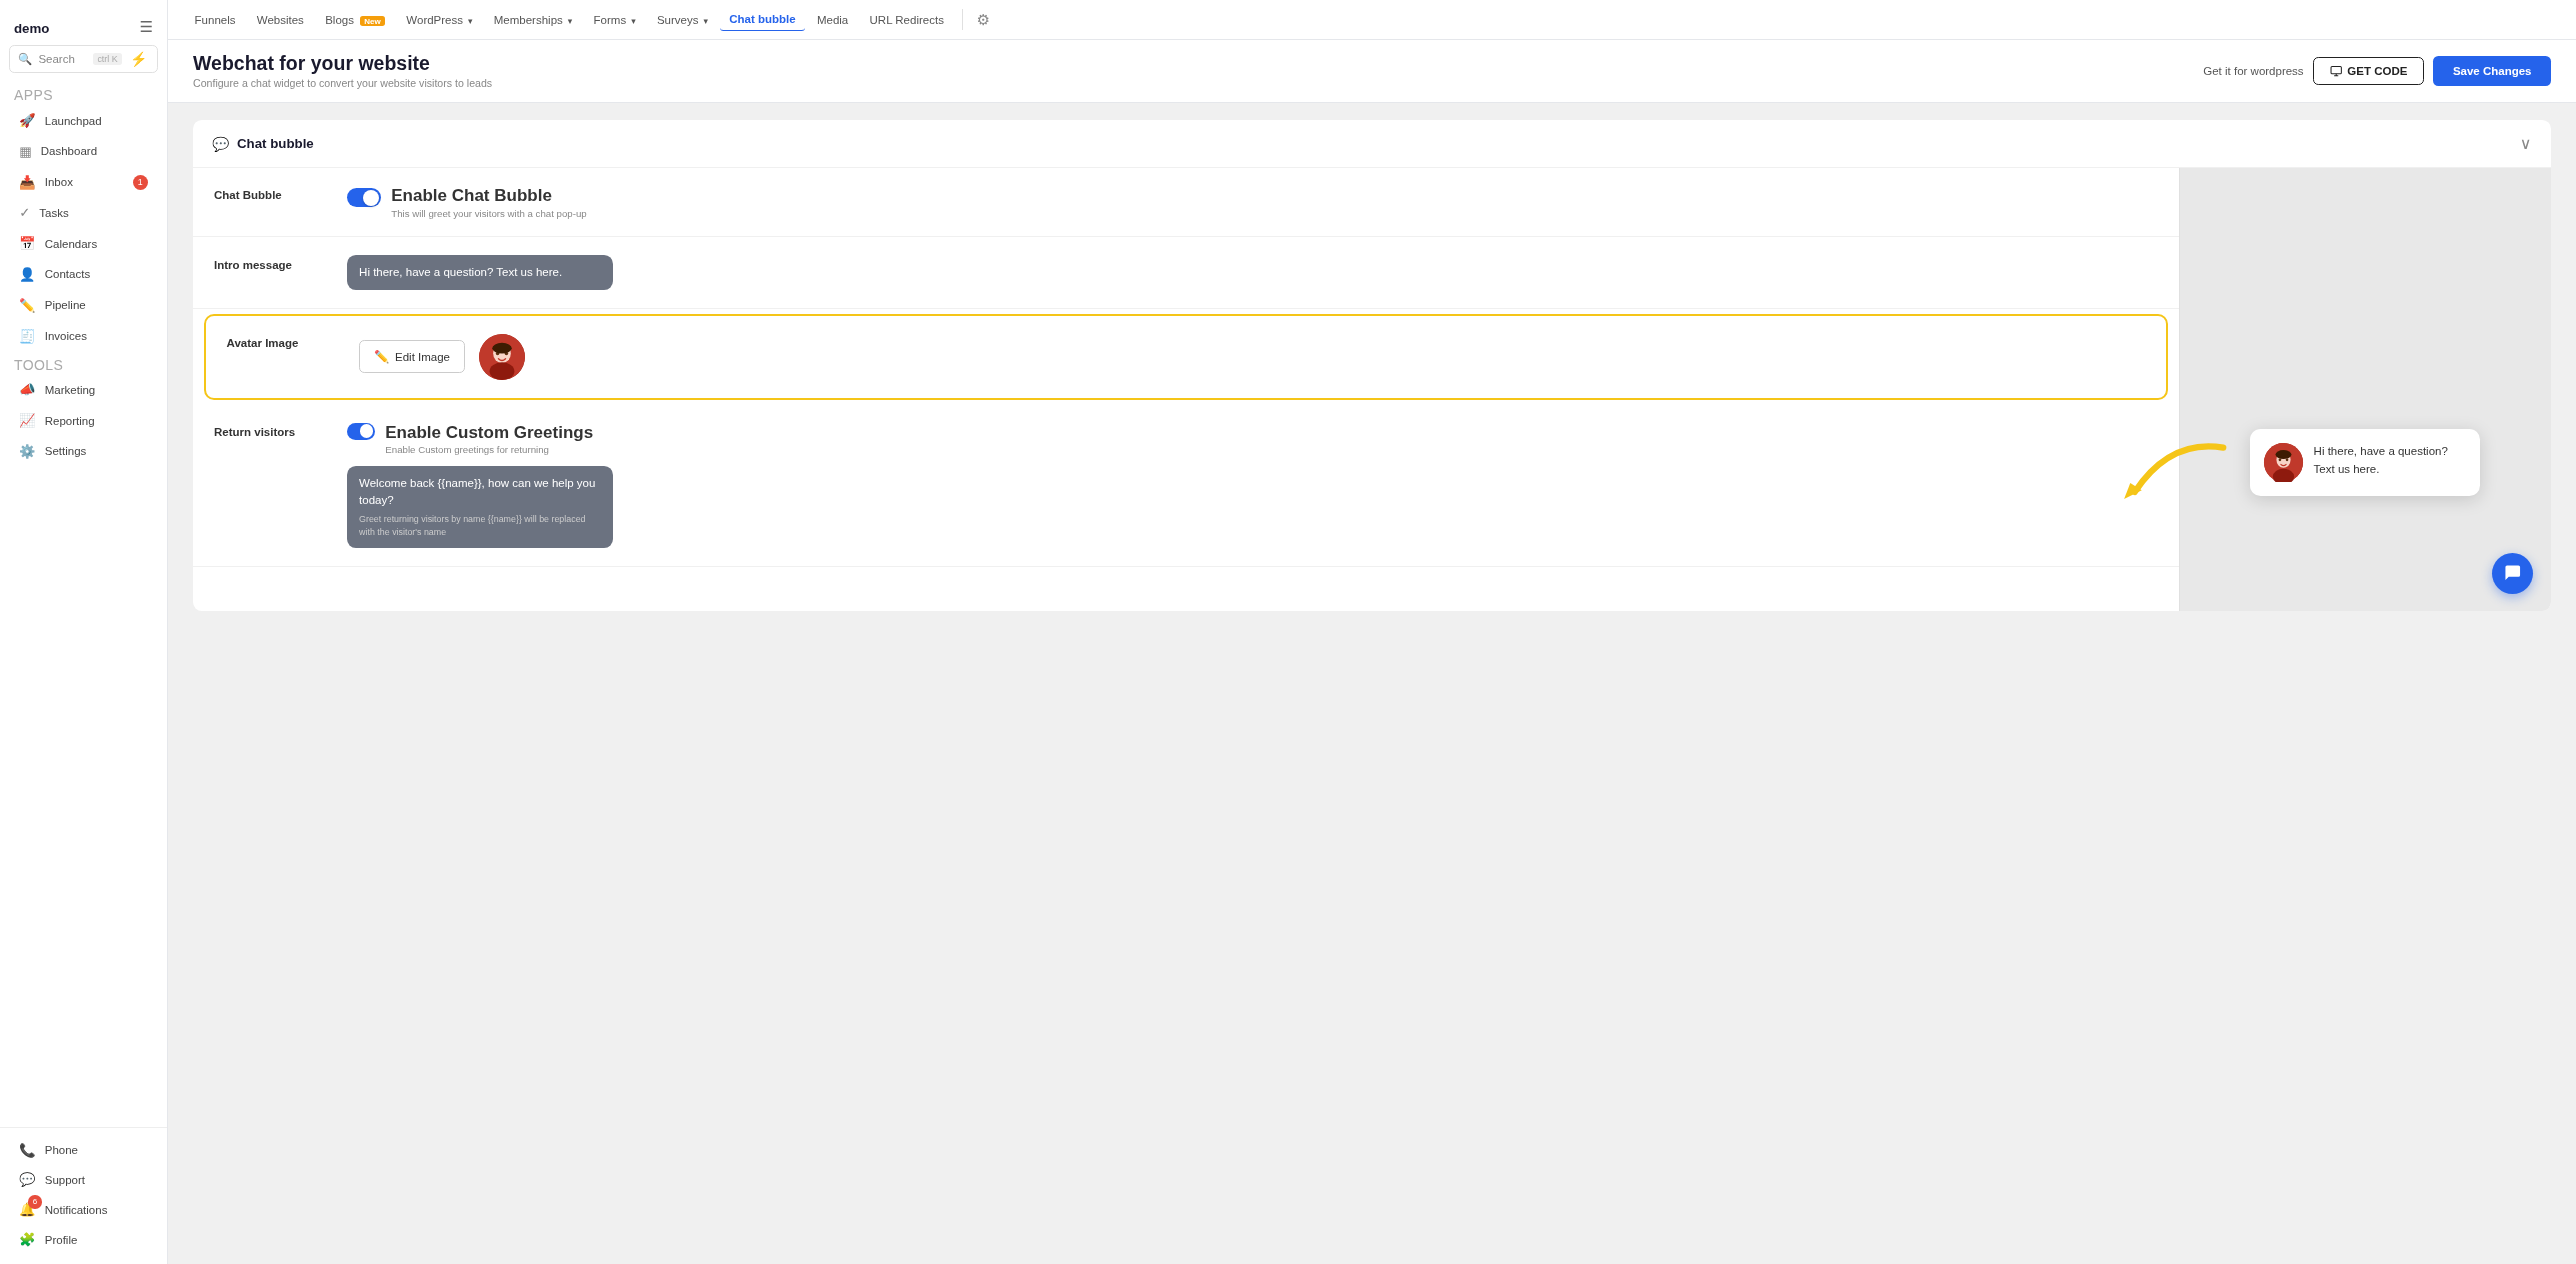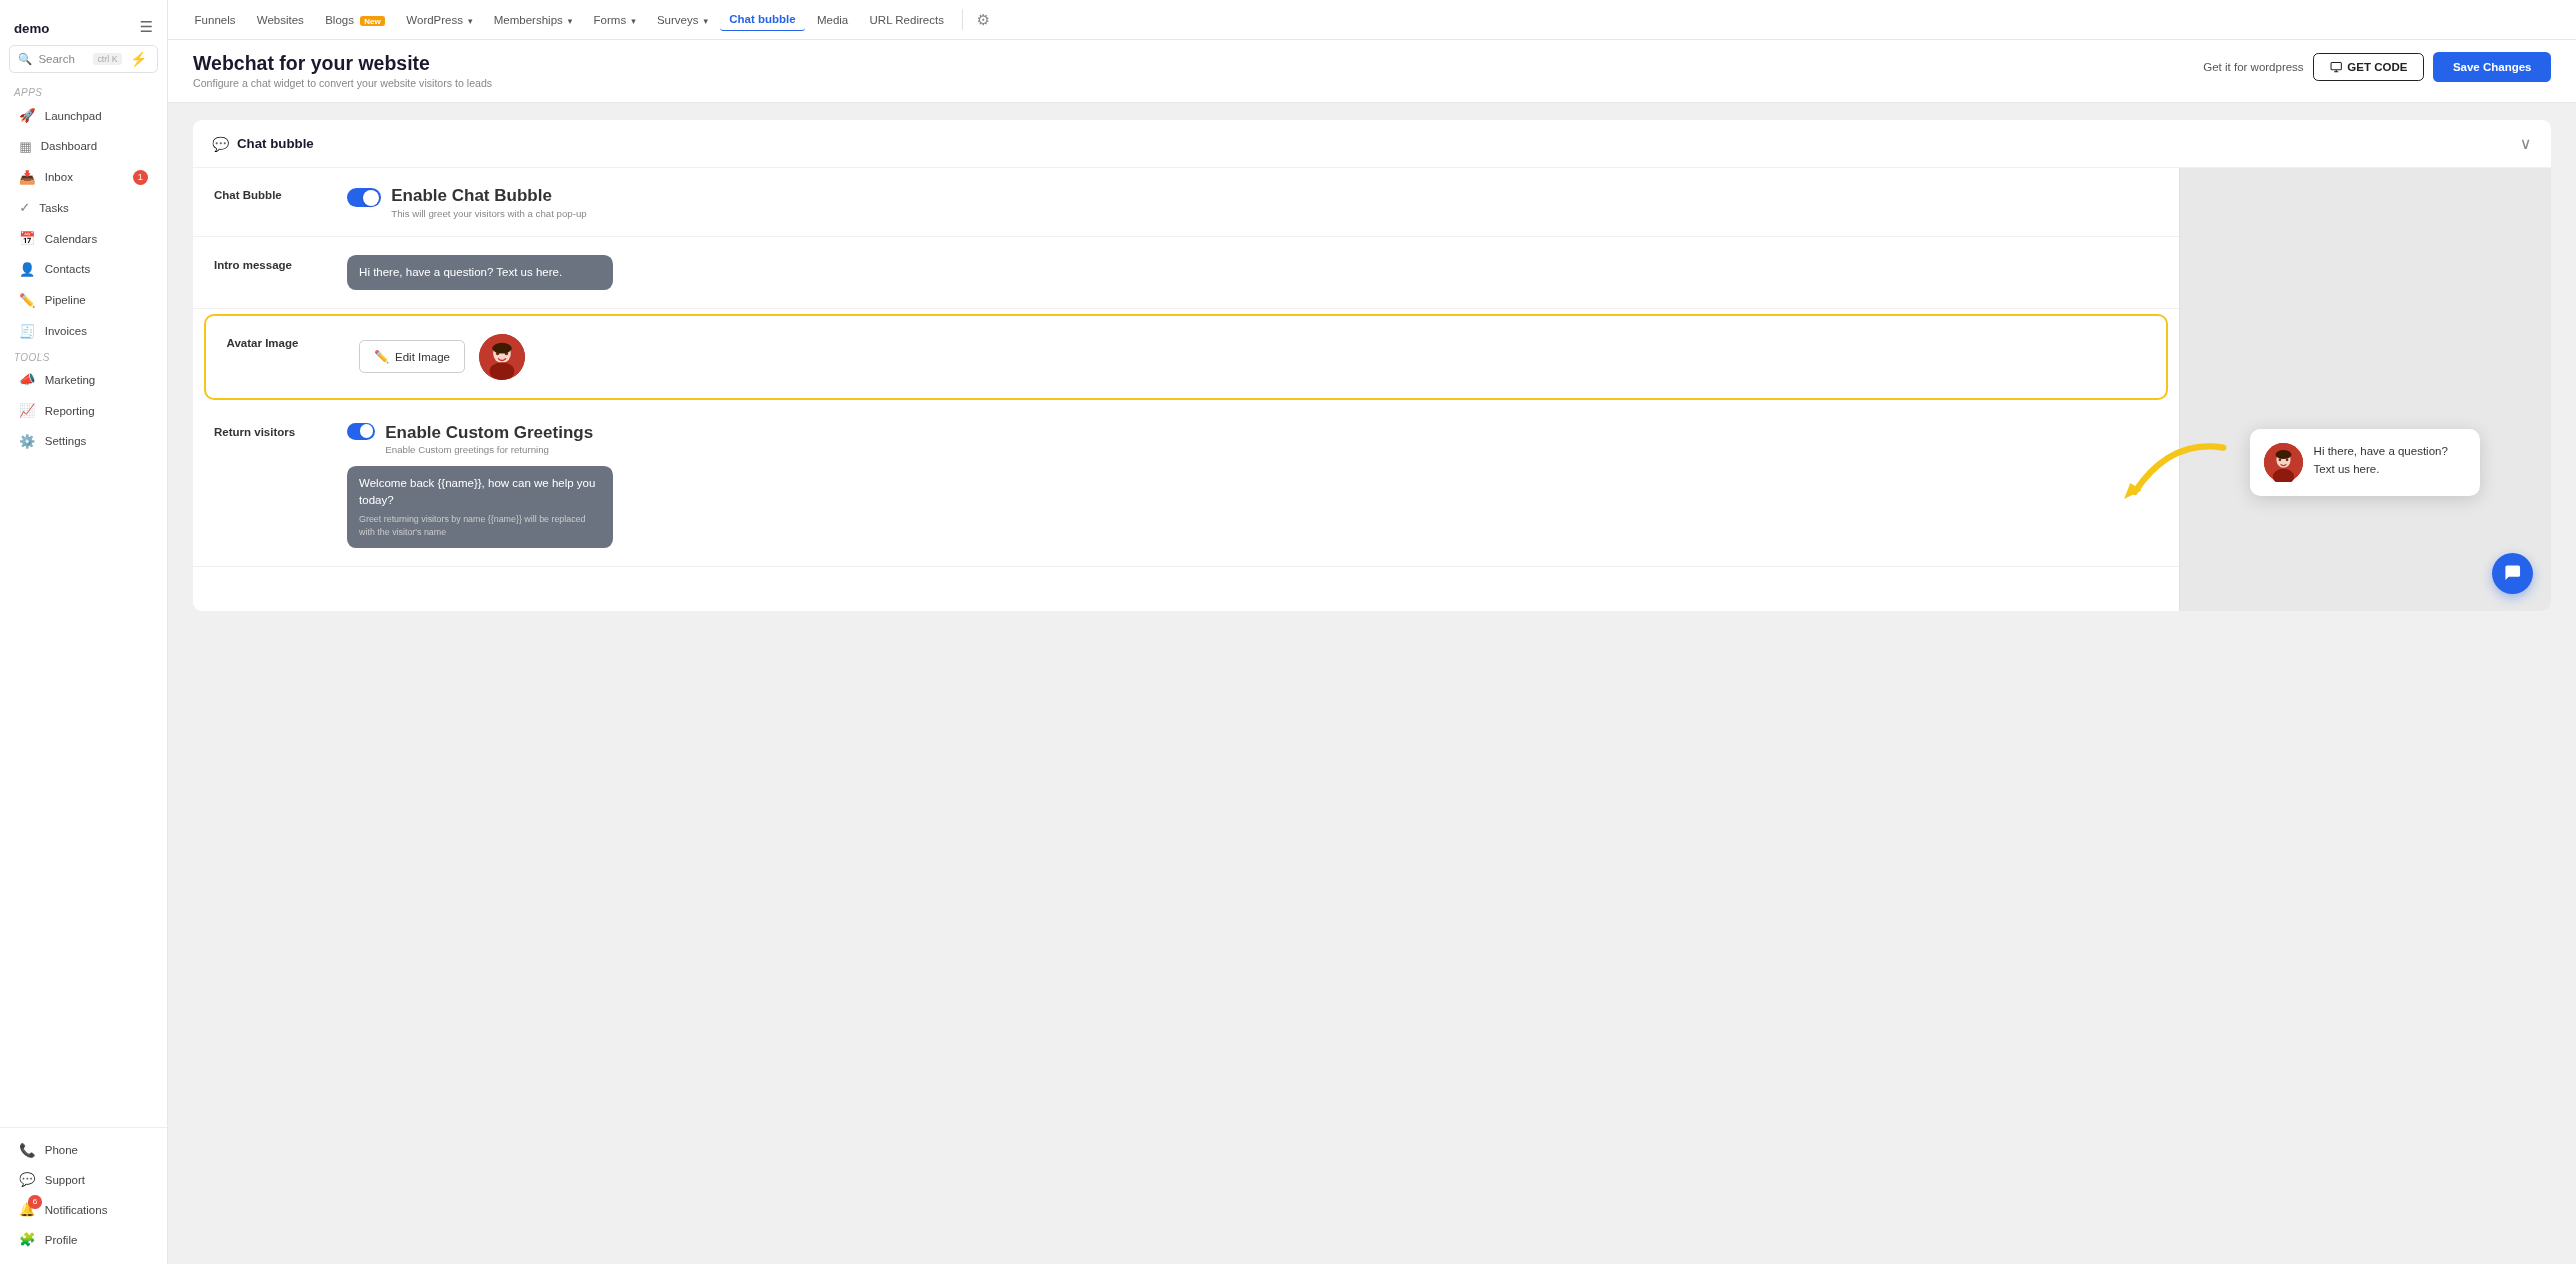--- a/index.html
+++ b/index.html
@@ -31,26 +31,25 @@
     }
     .sidebar-search-kbd {
       margin-left: auto;
       font-size: 8.9px;
       color: #aaa;
       background: #f0f0f0;
       padding: 0.9px 4.4px;
       border-radius: 2.7px;
     }
     .sidebar-section-label {
-      font-size: 10px;
+      font-size: 14px;
       color: #aaa;
       text-transform: uppercase;
       padding: 5.3px 14px 1.8px;
       letter-spacing: 0.4px;
-      font-style: italic;
     }
     .sidebar-item {
       display: flex;
       align-items: center;
       gap: 8.9px;
       padding: 7px 14px;
       font-size: 11.5px;
       color: #444;
       cursor: pointer;
       border-radius: 5.3px;
@@ -121,21 +120,21 @@
     }
     .topnav-separator { width: 0.9px; height: 21px; background: #e0e0e0; margin: 0 5.3px; }
     .topnav-gear { font-size: 15px; color: #888; cursor: pointer; margin-left: 5.3px; }
 
     
     .page-header {
       background: #fff;
       border-bottom: 0.9px solid #e5e7eb;
       padding: 12.4px 25px;
       display: flex;
-      align-items: flex-start;
+      align-items: center;
       justify-content: space-between;
       flex-shrink: 0;
     }
     .page-header-left h1 {
       font-size: 19.5px;
       font-weight: 700;
       color: #1a1a2e;
     }
     .page-header-left p {
       font-size: 10.6px;

